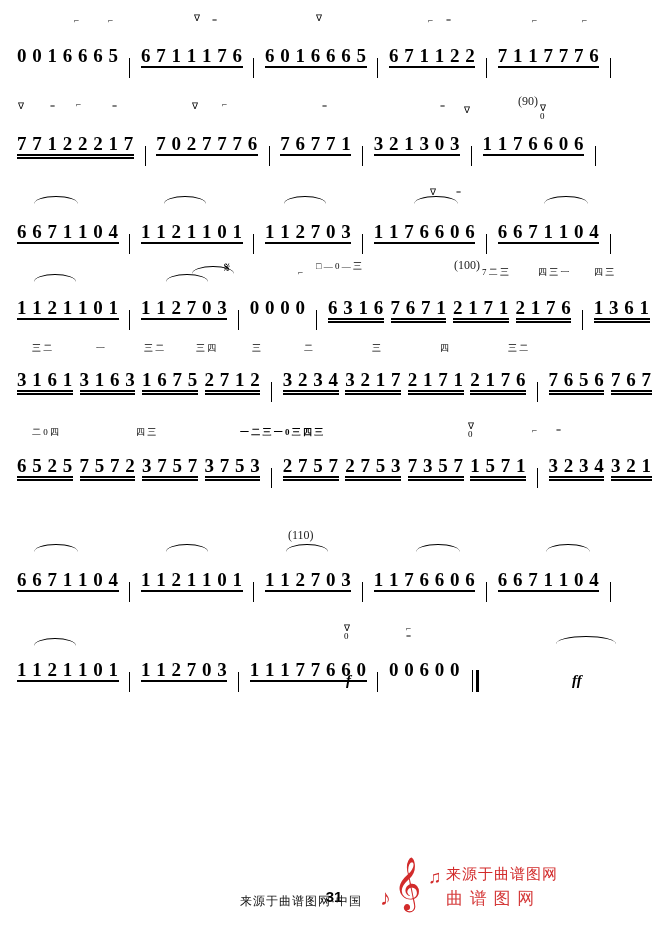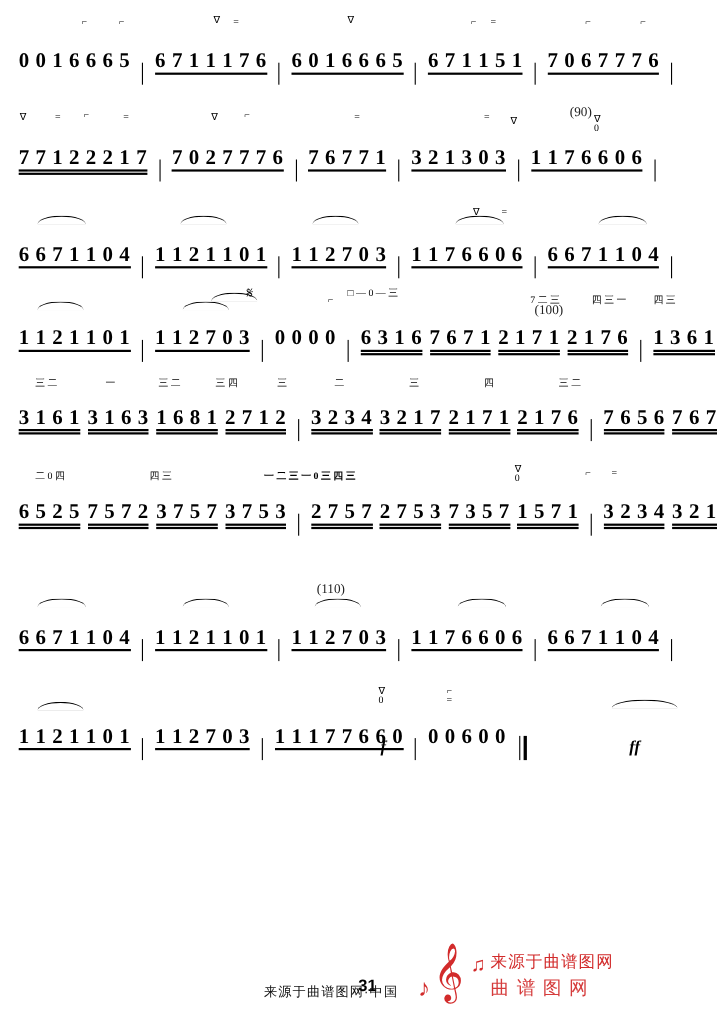--- a/index.html
+++ b/index.html
@@ -211,23 +211,23 @@
     <div class="orn" style="left:516px; top:-4px;">⌐</div>
     <div class="orn" style="left:566px; top:-4px;">⌐</div>
 
     <div class="sysline" style="position:absolute; top:14px; left:0;">
       <span class="grp"><span class="digits">0 0 1 6 6 6 5</span></span>
       <span class="bar"></span>
       <span class="grp b1"><span class="digits">6  7 1 1 1 7 6</span></span>
       <span class="bar"></span>
       <span class="grp b1"><span class="digits">6  0 1 6 6 6 5</span></span>
       <span class="bar"></span>
-      <span class="grp b1"><span class="digits">6  7 1 1 5 1</span></span>
-      <span class="bar"></span>
-      <span class="grp b1"><span class="digits">7  0 6 7 7 7 6</span></span>
+      <span class="grp b1"><span class="digits">6  7 1 1 2 2</span></span>
+      <span class="bar"></span>
+      <span class="grp b1"><span class="digits">7  1 1 7 7 7 6</span></span>
       <span class="bar"></span>
     </div>
   </div>
 
   <div class="system" style="top:104px;">
     <div class="mnum" style="left:502px; top:-10px;">(90)</div>
 
     <div class="orn" style="left:2px; top:-2px;">∇</div>
     <div class="orn" style="left:34px; top:-2px;">=</div>
     <div class="orn" style="left:60px; top:-4px;">⌐</div>
@@ -271,21 +271,21 @@
       <span class="grp b1"><span class="digits">1 1 2  7   0 3</span></span>
       <span class="bar"></span>
       <span class="grp b1"><span class="digits">1 1 7   6 6 0 6</span></span>
       <span class="bar"></span>
       <span class="grp b1"><span class="digits">6 6 7   1 1 0 4</span></span>
       <span class="bar"></span>
     </div>
   </div>
 
   <div class="system" style="top:258px;">
-    <div class="mnum" style="left:438px; top:16px;margin-left:32px;">(100)</div>
+    <div class="mnum" style="left:438px; top:0;">(100)</div>
     <div class="sym" style="left:208px; top:2px;">𝄋</div>
     <div class="slur" style="left:18px; top:16px; width:42px;"></div>
     <div class="slur" style="left:150px; top:16px; width:42px;"></div>
     <div class="slur" style="left:176px; top:8px; width:42px;"></div>
 
     <div class="orn" style="left:282px; top:10px;">⌐</div>
     <div class="orn" style="left:300px; top:4px;text-align:right;">□ — 0 — 三</div>
     <div class="orn" style="left:466px; top:10px;">7 二 三</div>
     <div class="orn" style="left:522px; top:10px;">四 三 一</div>
     <div class="orn" style="left:578px; top:10px;">四 三</div>
@@ -316,21 +316,21 @@
     <div class="orn" style="left:180px; top:0px;">三 四</div>
     <div class="orn" style="left:236px; top:0px;">三</div>
     <div class="orn" style="left:288px; top:0px;">二</div>
     <div class="orn" style="left:356px; top:0px;">三</div>
     <div class="orn" style="left:424px; top:0px;">四</div>
     <div class="orn" style="left:492px; top:0px;">三 二</div>
 
     <div class="sysline" style="position:absolute; top:14px; left:0;">
       <span class="grp b2"><span class="digits">3 1 6 1</span></span>
       <span class="grp b2"><span class="digits">3 1 6 3</span></span>
-      <span class="grp b2"><span class="digits">1 6 8 1</span></span>
+      <span class="grp b2"><span class="digits">1 6 7 5</span></span>
       <span class="grp b2"><span class="digits">2 7 1 2</span></span>
       <span class="bar"></span>
       <span class="grp b2"><span class="digits">3 2 3 4</span></span>
       <span class="grp b2"><span class="digits">3 2 1 7</span></span>
       <span class="grp b2"><span class="digits">2 1 7 1</span></span>
       <span class="grp b2"><span class="digits">2 1 7 6</span></span>
       <span class="bar"></span>
       <span class="grp b2"><span class="digits">7 6 5 6</span></span>
       <span class="grp b2"><span class="digits">7 6 7 1</span></span>
       

